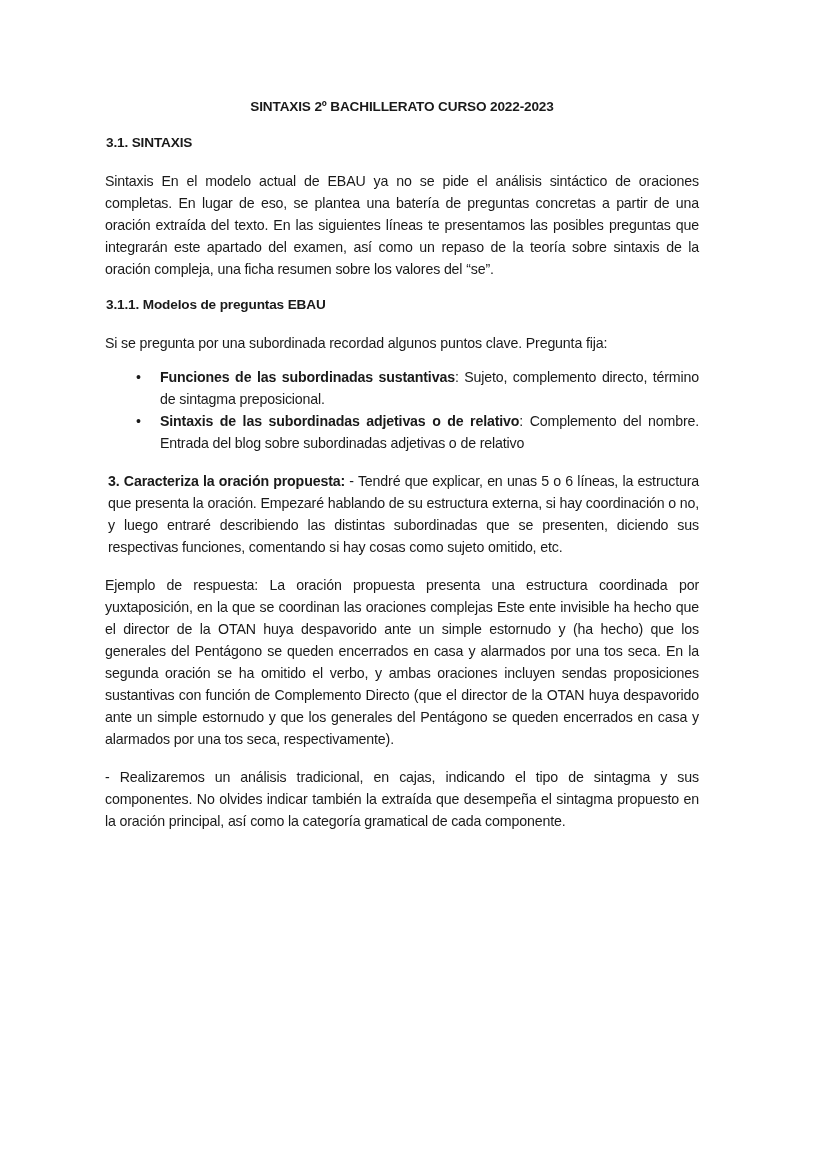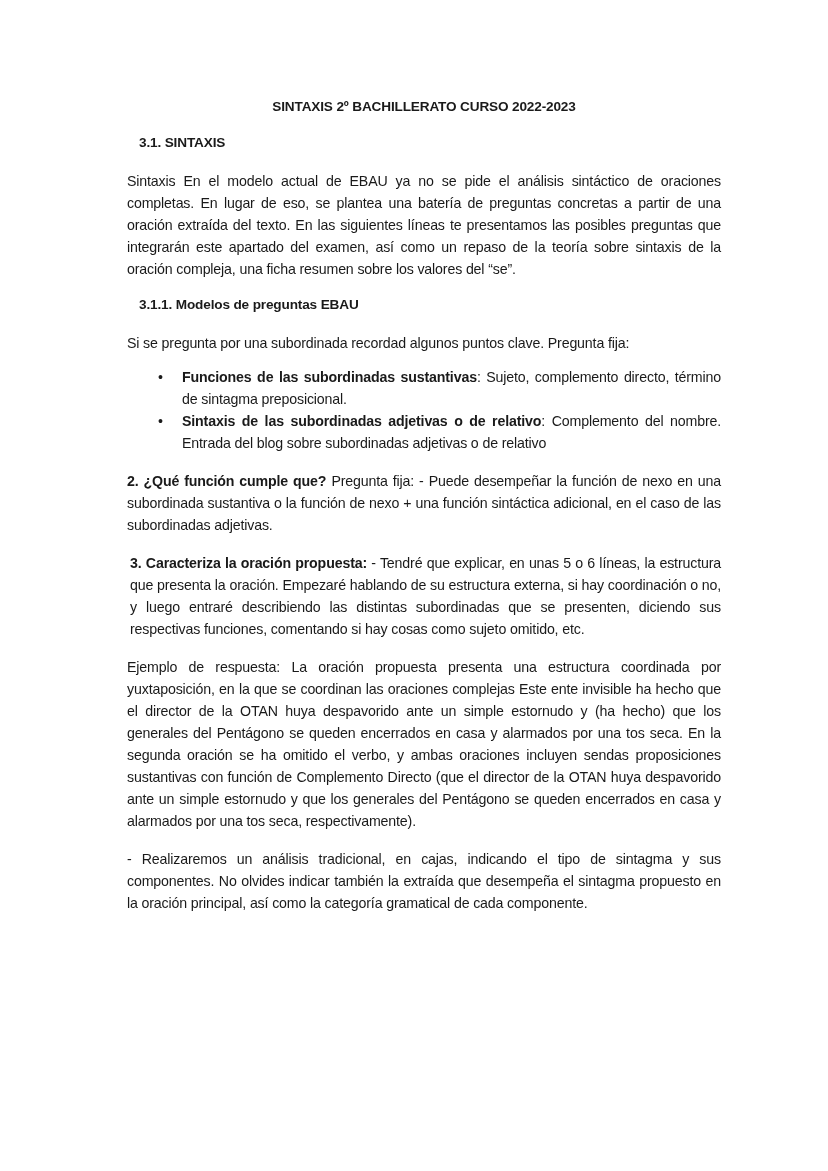--- a/index.html
+++ b/index.html
@@ -6,38 +6,38 @@
     body {
       width: 828px;
       height: 1171px;
       position: relative;
       overflow: hidden;
       font-family: "Liberation Sans", "DejaVu Sans", sans-serif;
       color: #1a1a1a;
     }
     .page {
       position: absolute;
-      left: 127px;
+      left: 105px;
       top: 96px;
       width: 594px;
       font-size: 14.2px;
       line-height: 22px;
       letter-spacing: -0.15px;
     }
     .title {
       text-align: center;
       font-weight: bold;
       font-size: 13.6px;
       margin: 0 0 14px 0;
       line-height: 22px;
     }
     .h2 {
       font-weight: bold;
       font-size: 13.6px;
-      margin: 0 0 14px 12px;
+      margin: 0 0 14px 1px;
       line-height: 22px;
     }
     p {
       margin: 16px 0 14px 0;
       text-align: justify;
     }
     b { font-weight: bold; }
     ul.bullets {
       list-style: none;
       margin: -2px 0 12px 0;
@@ -73,21 +73,20 @@
 
   <ul class="bullets">
     <li>
       <span class="dot">•</span><b>Funciones de las subordinadas sustantivas</b><span>: Sujeto, complemento directo, término de sintagma preposicional.</span>
     </li>
     <li>
       <span class="dot">•</span><b>Sintaxis de las subordinadas adjetivas o de relativo</b><span>: Complemento del nombre. Entrada del blog sobre subordinadas adjetivas o de relativo</span>
     </li>
   </ul>
 
-  <p><b>2. ¿Qué función cumple que?</b><span> Pregunta fija: - Puede desempeñar la función de nexo en una subordinada sustantiva o la función de nexo + una función sintáctica adicional, en el caso de las subordinadas adjetivas.</span></p>
 
   <p class="indent1"><b>3. Caracteriza la oración propuesta:</b><span> - Tendré que explicar, en unas 5 o 6 líneas, la estructura que presenta la oración. Empezaré hablando de su estructura externa, si hay coordinación o no, y luego entraré describiendo las distintas subordinadas que se presenten, diciendo sus respectivas funciones, comentando si hay cosas como sujeto omitido, etc.</span></p>
 
   <p>Ejemplo de respuesta: La oración propuesta presenta una estructura coordinada por yuxtaposición, en la que se coordinan las oraciones complejas Este ente invisible ha hecho que el director de la OTAN huya despavorido ante un simple estornudo y (ha hecho) que los generales del Pentágono se queden encerrados en casa y alarmados por una tos seca. En la segunda oración se ha omitido el verbo, y ambas oraciones incluyen sendas proposiciones sustantivas con función de Complemento Directo (que el director de la OTAN huya despavorido ante un simple estornudo y que los generales del Pentágono se queden encerrados en casa y alarmados por una tos seca, respectivamente).</p>
 
 
   <p>- Realizaremos un análisis tradicional, en cajas, indicando el tipo de sintagma y sus componentes. No olvides indicar también la extraída que desempeña el sintagma propuesto en la oración principal, así como la categoría gramatical de cada componente.</p>
 
 </div>
 

